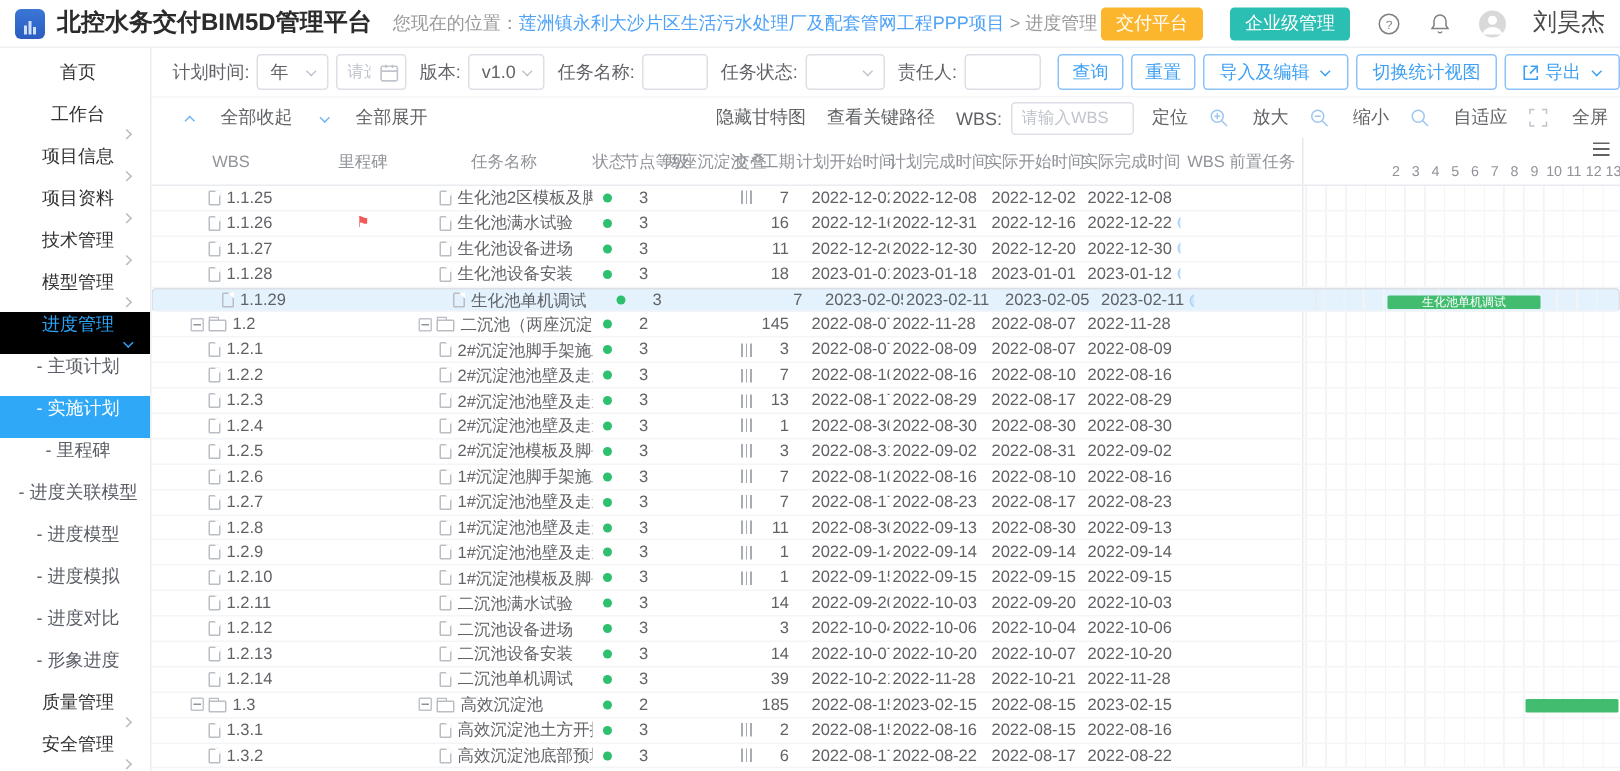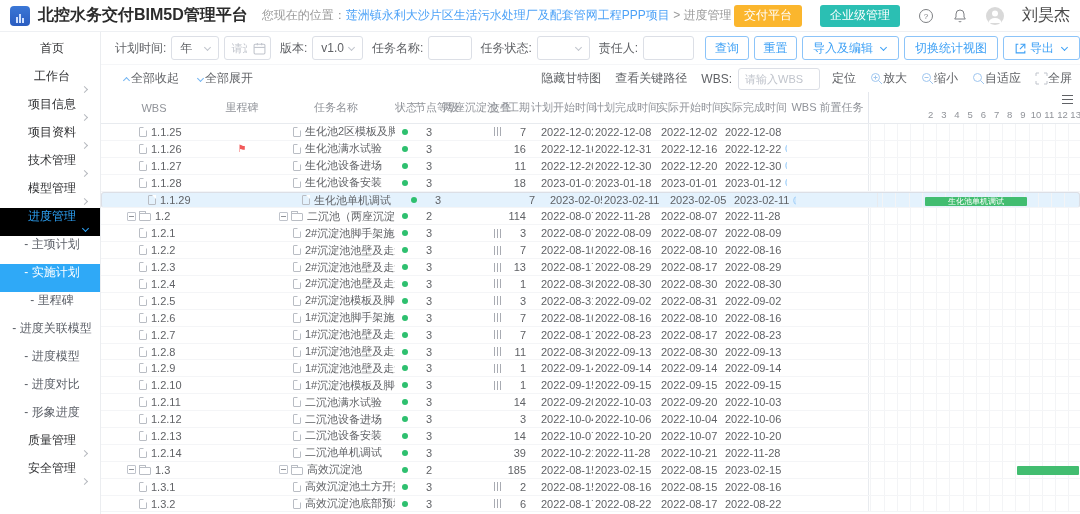--- a/index.html
+++ b/index.html
@@ -54,21 +54,21 @@
   .chev::before { content:""; position:absolute; top:1px; left:1px; width:4px; height:4px;
     border-right:1px solid #c0c4cc; border-bottom:1px solid #c0c4cc; transform:rotate(45deg); }
   .chev.up::before { transform:rotate(-135deg); top:3px; }
   .chev.blue::before { border-color:#74b5f2; }
   .btn-line { height:24px; border:1px solid #8cc4f9; color:#3da0f5; background:#fff; font-size:12px;
     border-radius:3px; padding:0 10px; display:inline-flex; align-items:center; gap:3px; cursor:pointer; white-space:nowrap;}
   .btn-line .chev::before { border-color:#3da0f5; }
 
   .gtoolbar { height:27px; display:flex; align-items:center; font-size:12px; color:#606266;
     padding:0 8px 0 18px; white-space:nowrap; }
-  .tool { display:inline-flex; align-items:center; gap:0; cursor:pointer; margin-right:14px; }
+  .tool { display:inline-flex; align-items:center; gap:16px; cursor:pointer; margin-right:14px; }
   .tool:last-child { margin-right:0; }
   .gt-right { margin-left:auto; display:flex; align-items:center; }
   .wbs-inp { width:82px; height:22px; margin-right:12px;}
   .ticon { width:13px; height:13px; color:#9fc6ef; flex:none;}
 
   
   .grid-cols { display:grid;
     grid-template-columns:106px 70px 118px 20px 28px 46px 18px 24px 62px 64px 64px 66px 81px 1fr; }
   .thead { height:32px; font-size:11px; color:#909399; align-items:center; position:relative;
     border-bottom:1px solid #e8ebef; }
@@ -186,20 +186,24 @@
     <div class="side-item sub">
     <span>- 里程碑</span>
     <span class="side-arrow"></span>
   </div>
     <div class="side-item sub">
     <span>- 进度关联模型</span>
     <span class="side-arrow"></span>
   </div>
     <div class="side-item sub">
     <span>- 进度模型</span>
+    <span class="side-arrow"></span>
+  </div>
+    <div class="side-item sub">
+    <span>- 进度模拟</span>
     <span class="side-arrow"></span>
   </div>
     <div class="side-item sub">
     <span>- 进度对比</span>
     <span class="side-arrow"></span>
   </div>
     <div class="side-item sub">
     <span>- 形象进度</span>
     <span class="side-arrow"></span>
   </div>
@@ -596,21 +600,21 @@
     <div class="cell c-center">
           <span>2</span>
         </div>
     <div class="cell c-center">
           <span></span>
         </div>
     <div class="cell c-center">
           <span class="ov"></span>
         </div>
     <div class="cell c-right">
-          <span>114</span>
+          <span>145</span>
         </div>
     <div class="cell d-ps">
           <span>2022-08-07</span>
         </div>
     <div class="cell d-pe">
           <span>2022-11-28</span>
         </div>
     <div class="cell d-as">
           <span>2022-08-07</span>
         </div>

